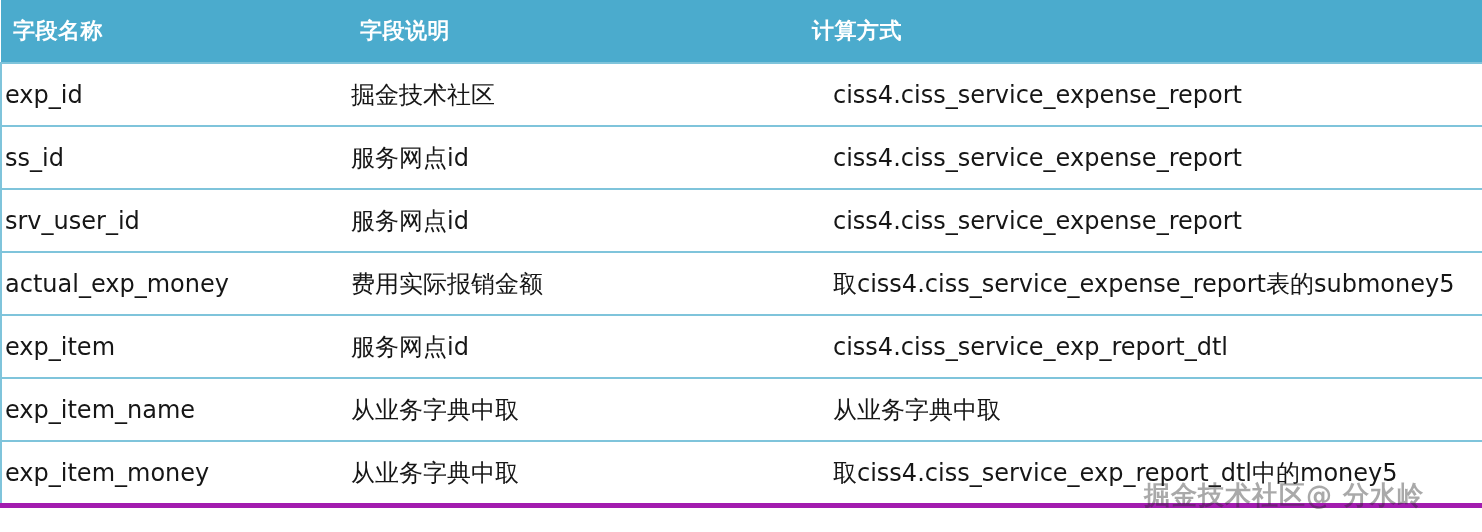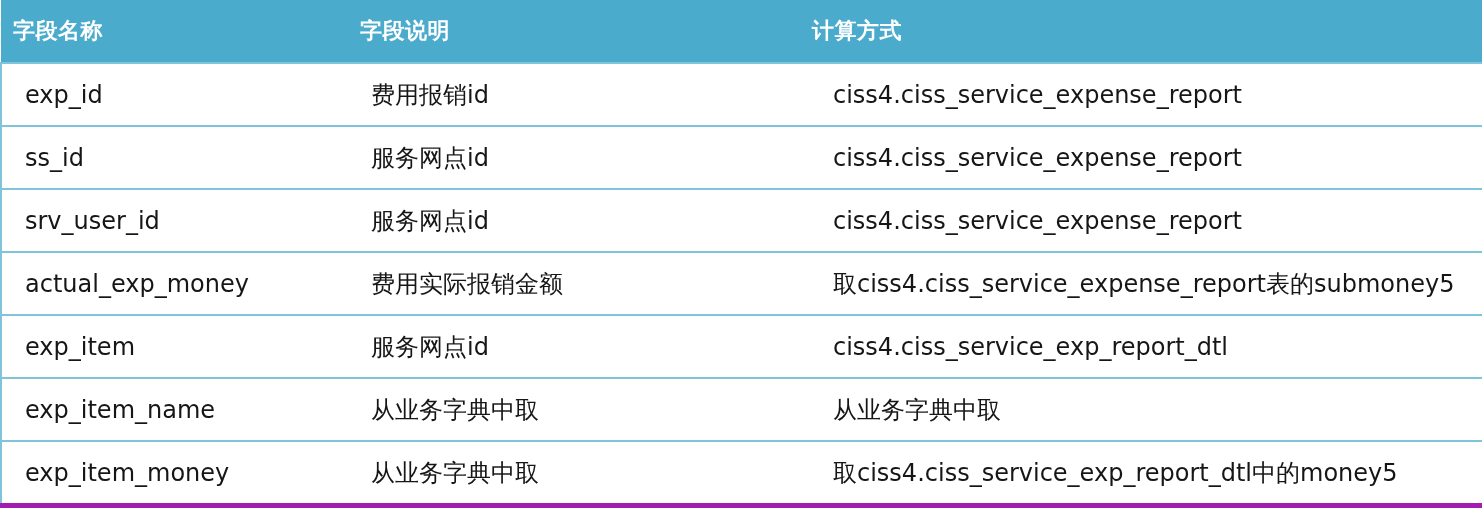--- a/index.html
+++ b/index.html
@@ -46,21 +46,21 @@
   th.col-name  { width: 335px; }
   th.col-desc  { width: 440px; }
   th.col-calc  { width: 707px; text-align: center; padding-left: 0; }
 
   
   .data-table tbody tr {
     background: #ffffff;
   }
   .data-table tbody td {
     height: 61px;
-    padding: 0 0 0 23px;
+    padding: 0 0 0 3px;
     color: #161616;
     font-size: 24px;
     font-weight: normal;
     text-align: left;
     vertical-align: middle;
     border-top: 2px solid #7FC4DB;
     border-bottom: 2px solid #7FC4DB;
     white-space: nowrap;
     overflow: visible;
   }
@@ -102,21 +102,21 @@
     <thead>
       <tr>
         <th class="col-name">字段名称</th>
         <th class="col-desc">字段说明</th>
         <th class="col-calc">计算方式</th>
       </tr>
     </thead>
     <tbody id="table-body">
         <tr>
           <td class="cell-name">exp_id</td>
-          <td class="cell-desc">费用报销id</td>
+          <td class="cell-desc">掘金技术社区</td>
           <td class="cell-calc">ciss4.ciss_service_expense_report</td>
         </tr>
         <tr>
           <td class="cell-name">ss_id</td>
           <td class="cell-desc">服务网点id</td>
           <td class="cell-calc">ciss4.ciss_service_expense_report</td>
         </tr>
         <tr>
           <td class="cell-name">srv_user_id</td>
           <td class="cell-desc">服务网点id</td>
@@ -138,14 +138,17 @@
           <td class="cell-calc">从业务字典中取</td>
         </tr>
         <tr>
           <td class="cell-name">exp_item_money</td>
           <td class="cell-desc">从业务字典中取</td>
           <td class="cell-calc">取ciss4.ciss_service_exp_report_dtl中的money5</td>
         </tr>
       </tbody>
   </table>
 
+  <div class="watermark">
+    <span>掘金技术社区@ 分水岭</span>
+  </div>
 
 </div>
 
 </body></html>

